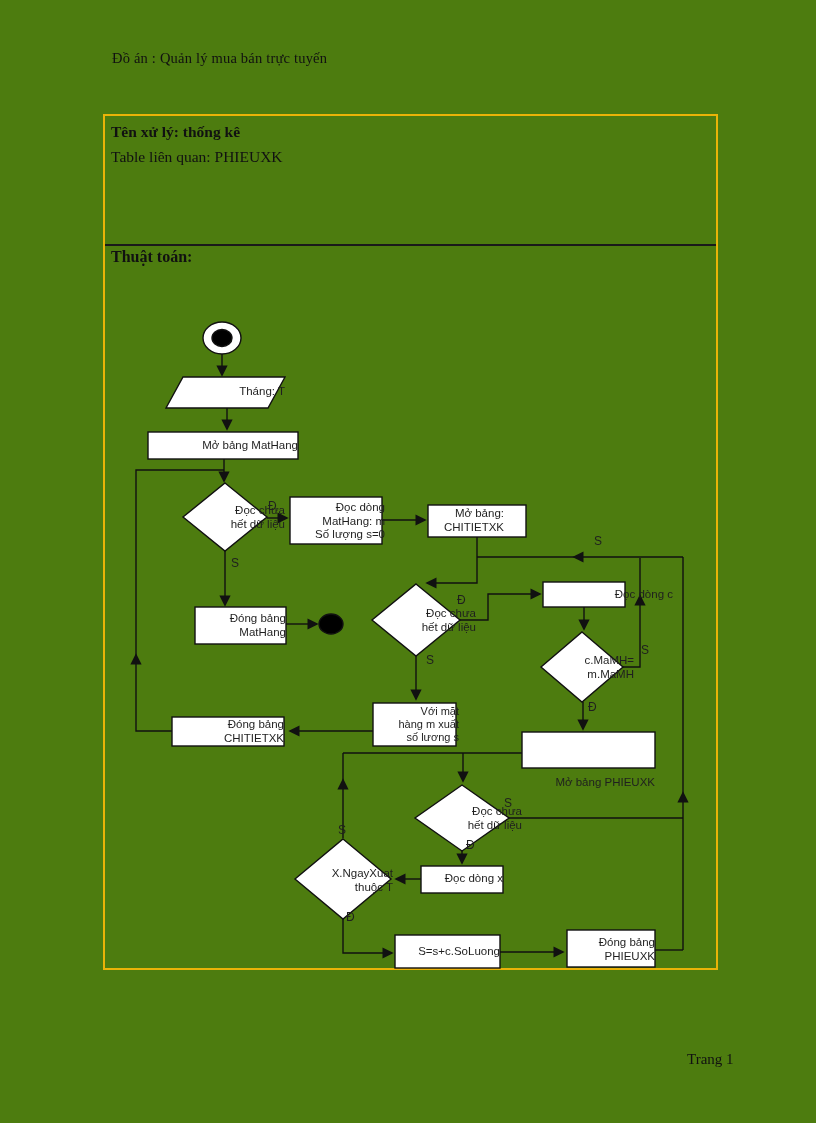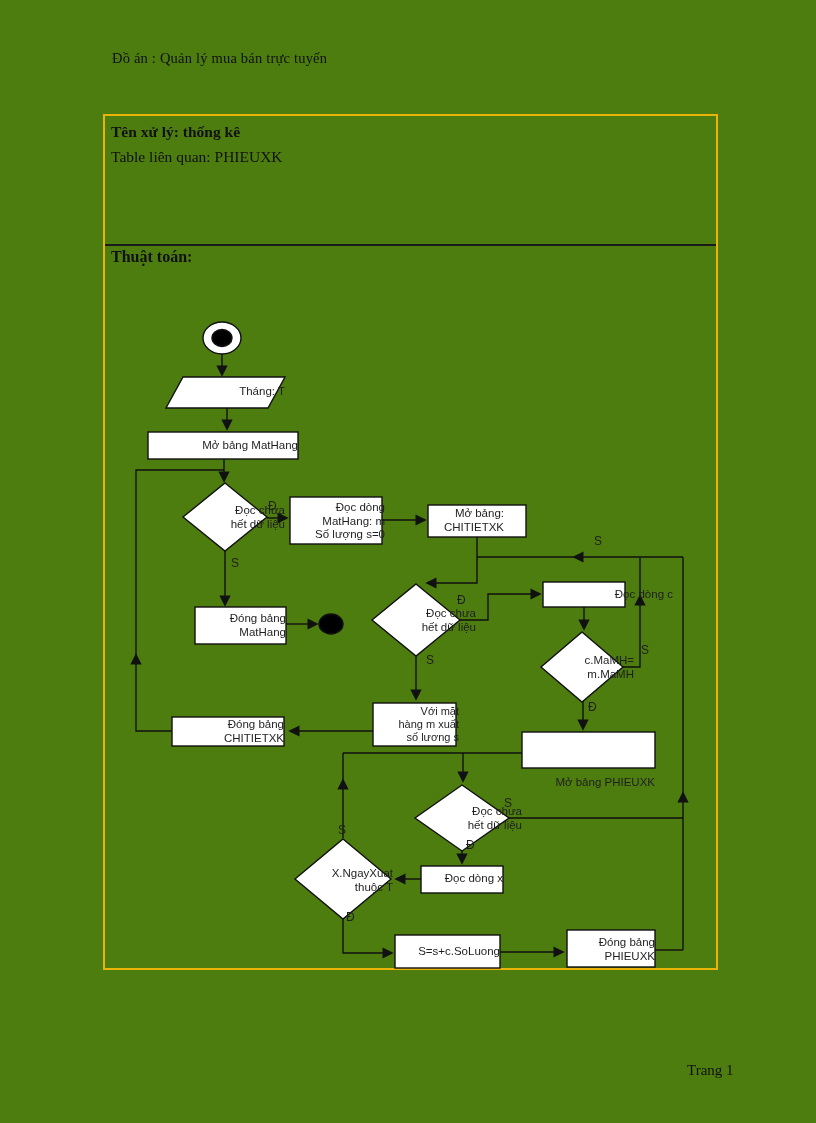--- a/index.html
+++ b/index.html
@@ -6,21 +6,21 @@
   #page{position:relative;width:816px;height:1123px;background:#4d7c0f;overflow:hidden;
         font-family:"Liberation Serif", serif;color:#111;}
   .hdr{position:absolute;left:112px;top:50px;font-size:14.5px;letter-spacing:.2px;}
   .title{position:absolute;left:110px;top:86px;font-size:17.5px;font-weight:bold;}
   .spec{position:absolute;left:103px;top:114px;width:615px;height:856px;border:2px solid #eab308;box-sizing:border-box;}
   .spec-rows{position:absolute;left:0;top:0;right:0;padding:3px 6px;}
   .srow{font-size:15.5px;line-height:25.4px;white-space:pre-wrap;}
   .srow b{font-weight:bold;}
   .spec-div{position:absolute;left:0;top:128px;width:100%;height:2px;background:#1a1a1a;}
   .algo{position:absolute;left:6px;top:132px;font-size:16px;font-weight:bold;}
-  .footer{position:absolute;left:687px;top:1051px;font-size:15px;margin-top:11px;}
+  .footer{position:absolute;left:687px;top:1051px;font-size:15px;}
   svg.flow{position:absolute;left:0;top:0;pointer-events:none;}
   .fnode{position:absolute;font-family:"Liberation Sans", sans-serif;font-size:11.5px;
          color:#1f1f1f;text-align:right;white-space:pre-line;line-height:1.18;}
   .fnode.left{text-align:right;}
   .fnode.small{font-size:11px;}
   .blabel{position:absolute;font-family:"Liberation Sans", sans-serif;font-size:12px;color:#1f1f1f;}
 </style>
 </head>
 <body>
 

